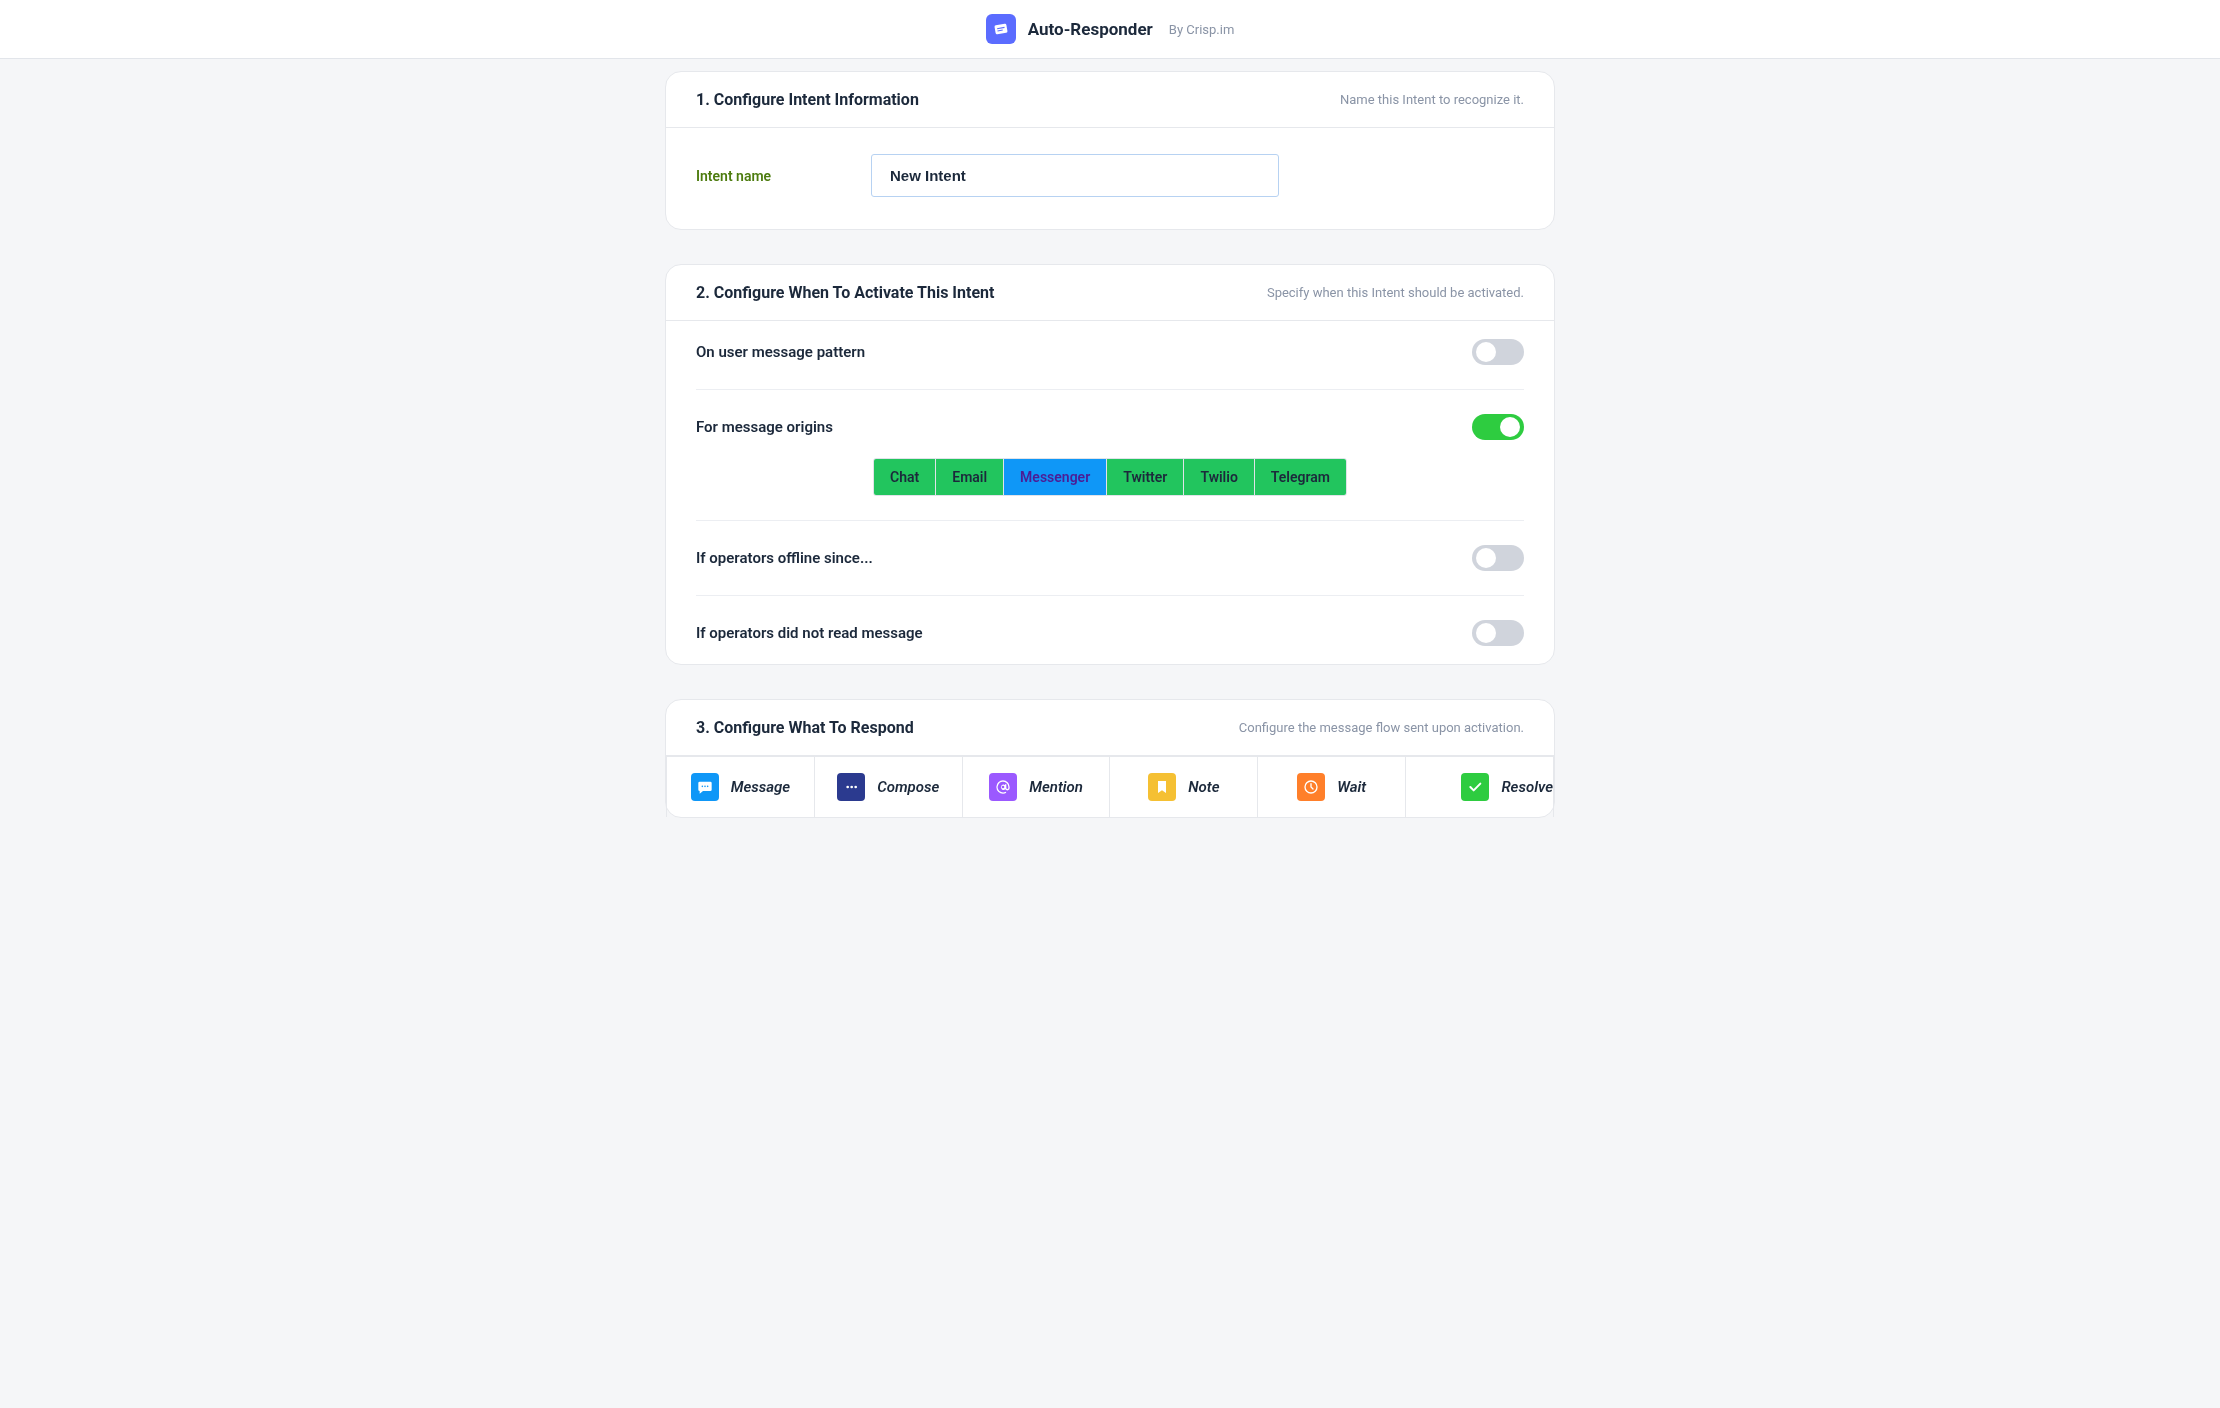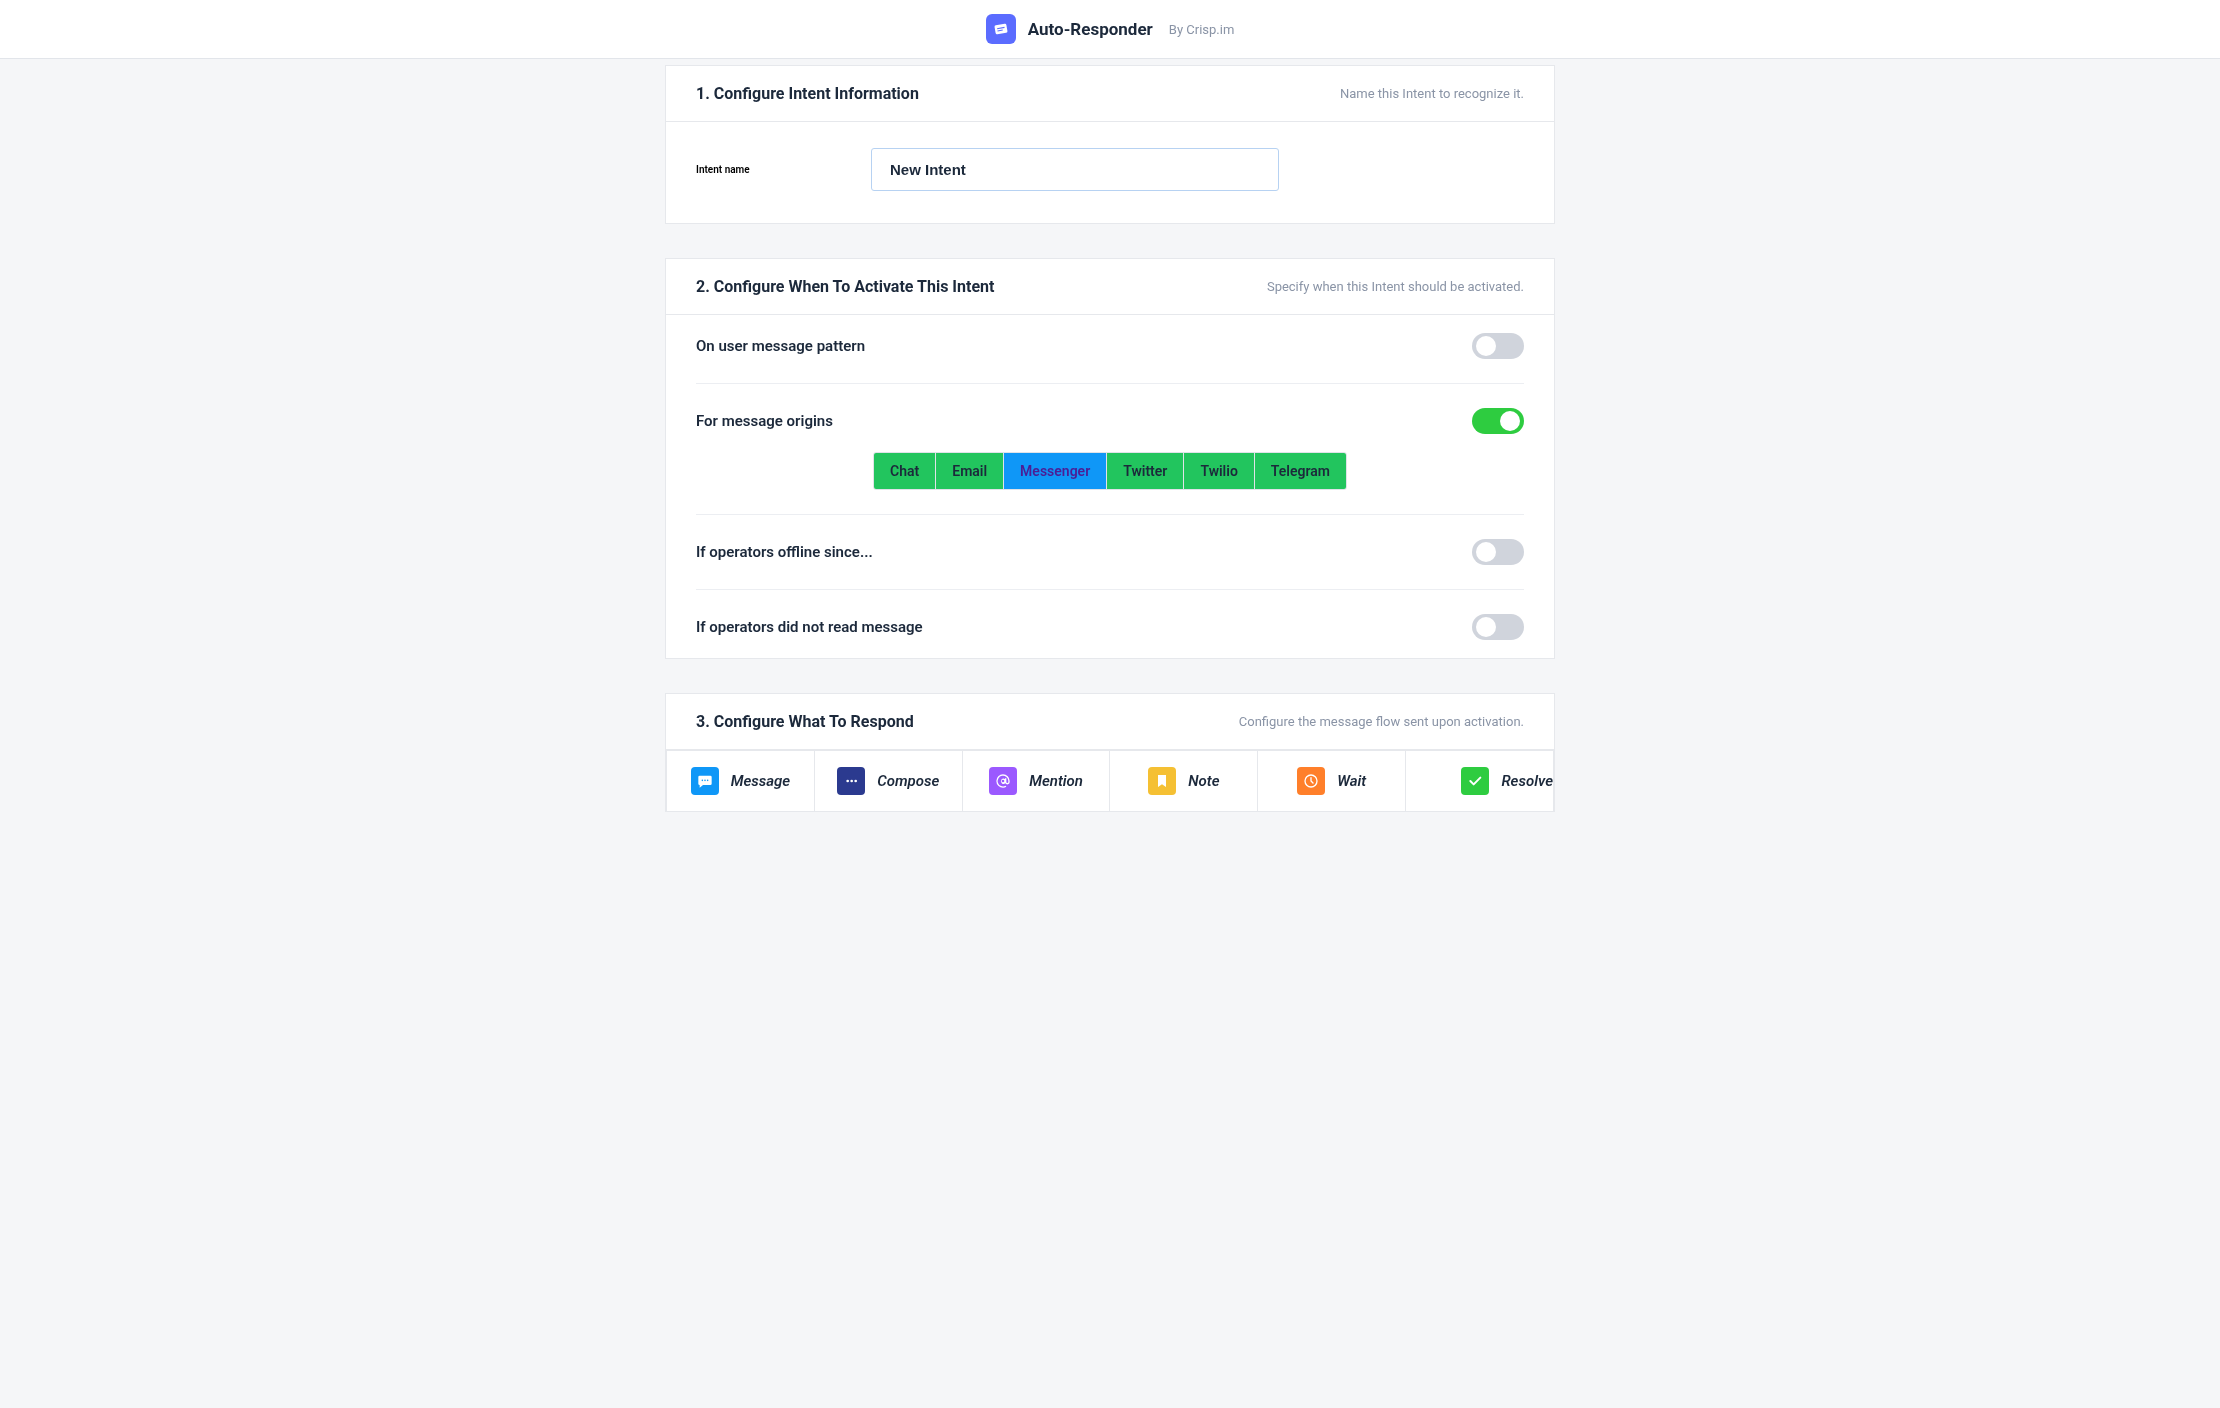--- a/index.html
+++ b/index.html
@@ -42,22 +42,22 @@
   margin-left: 4px;
 }
 .container {
   max-width: 890px;
   margin: 0 auto;
   padding: 0 0 40px 0;
 }
 .card {
   background: #ffffff;
   border: 1px solid #e6e8ec;
-  border-radius: 0;
-  margin-top: 6px;
+  border-radius: 16px;
+  margin-top: 12px;
   margin-bottom: 34px;
 }
 .card-header {
   display: flex;
   justify-content: space-between;
   align-items: center;
   padding: 18px 30px;
   border-bottom: 1px solid #e6e8ec;
 }
 .card-title {
@@ -72,22 +72,22 @@
 .card-body {
   padding: 26px 30px 32px 30px;
 }
 .form-row {
   display: flex;
   align-items: center;
 }
 .form-label {
   width: 175px;
   font-weight: 600;
-  font-size: 10px;
-  color: #000000;
+  font-size: 14px;
+  color: #4d7c0f;
 }
 .text-input {
   flex: none;
   width: 408px;
   padding: 12px 18px;
   font-size: 15px;
   font-weight: 600;
   color: #1c293b;
   border: 1px solid #b7d2f2;
   border-radius: 3px;

